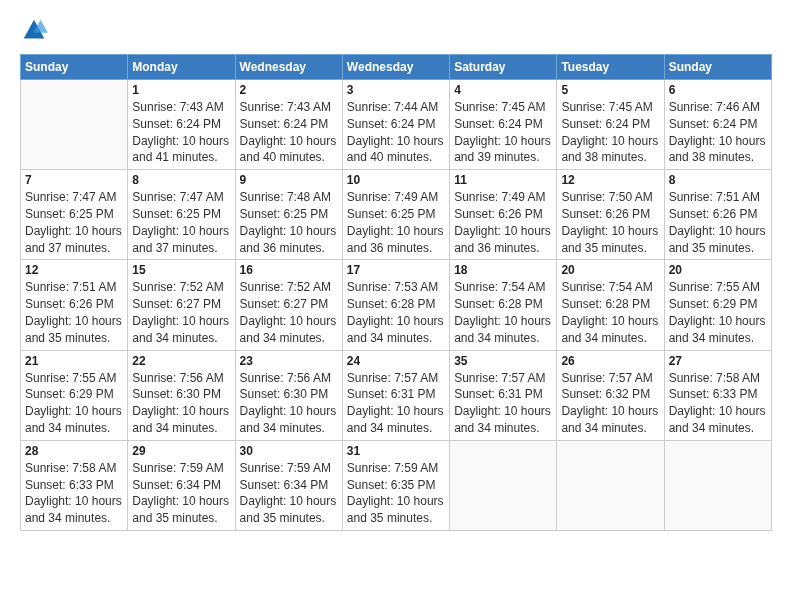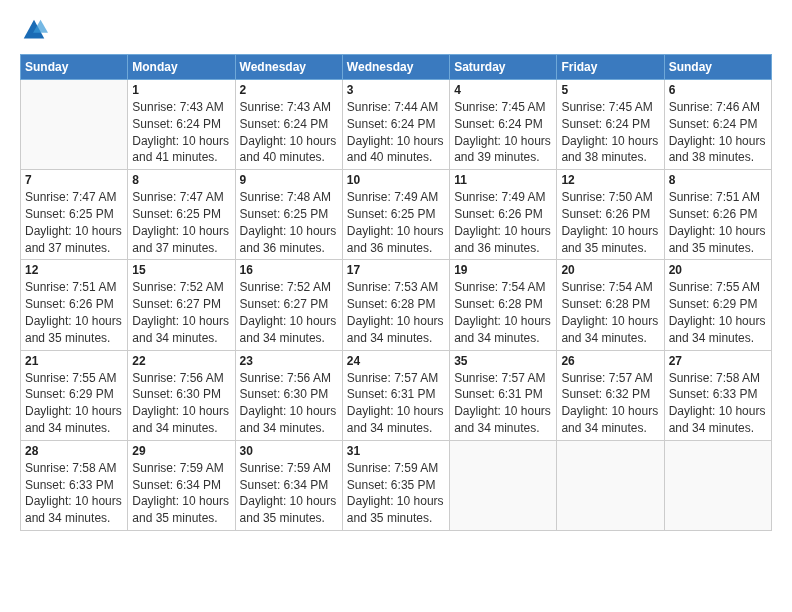--- a/index.html
+++ b/index.html
@@ -123,21 +123,21 @@
   </div>
 
   <table class="calendar">
     <thead>
       <tr>
       <th>Sunday</th>
           <th>Monday</th>
           <th>Wednesday</th>
           <th>Wednesday</th>
           <th>Saturday</th>
-          <th>Friday</th>
+          <th>Tuesday</th>
           <th>Sunday</th>
         </tr>
     </thead>
     <tbody id="calendar-body">
     <tr>
           <td class="empty"></td>
           <td>
         <span class="day-num">1</span>
         <span class="day-info">Sunrise: 7:43 AM<br>Sunset: 6:24 PM<br>Daylight: 10 hours and 41 minutes.</span>
       </td>
@@ -203,21 +203,21 @@
       </td>
           <td>
         <span class="day-num">16</span>
         <span class="day-info">Sunrise: 7:52 AM<br>Sunset: 6:27 PM<br>Daylight: 10 hours and 34 minutes.</span>
       </td>
           <td>
         <span class="day-num">17</span>
         <span class="day-info">Sunrise: 7:53 AM<br>Sunset: 6:28 PM<br>Daylight: 10 hours and 34 minutes.</span>
       </td>
           <td>
-        <span class="day-num">19</span>
+        <span class="day-num">18</span>
         <span class="day-info">Sunrise: 7:54 AM<br>Sunset: 6:28 PM<br>Daylight: 10 hours and 34 minutes.</span>
       </td>
           <td>
         <span class="day-num">20</span>
         <span class="day-info">Sunrise: 7:54 AM<br>Sunset: 6:28 PM<br>Daylight: 10 hours and 34 minutes.</span>
       </td>
           <td>
         <span class="day-num">20</span>
         <span class="day-info">Sunrise: 7:55 AM<br>Sunset: 6:29 PM<br>Daylight: 10 hours and 34 minutes.</span>
       </td>

